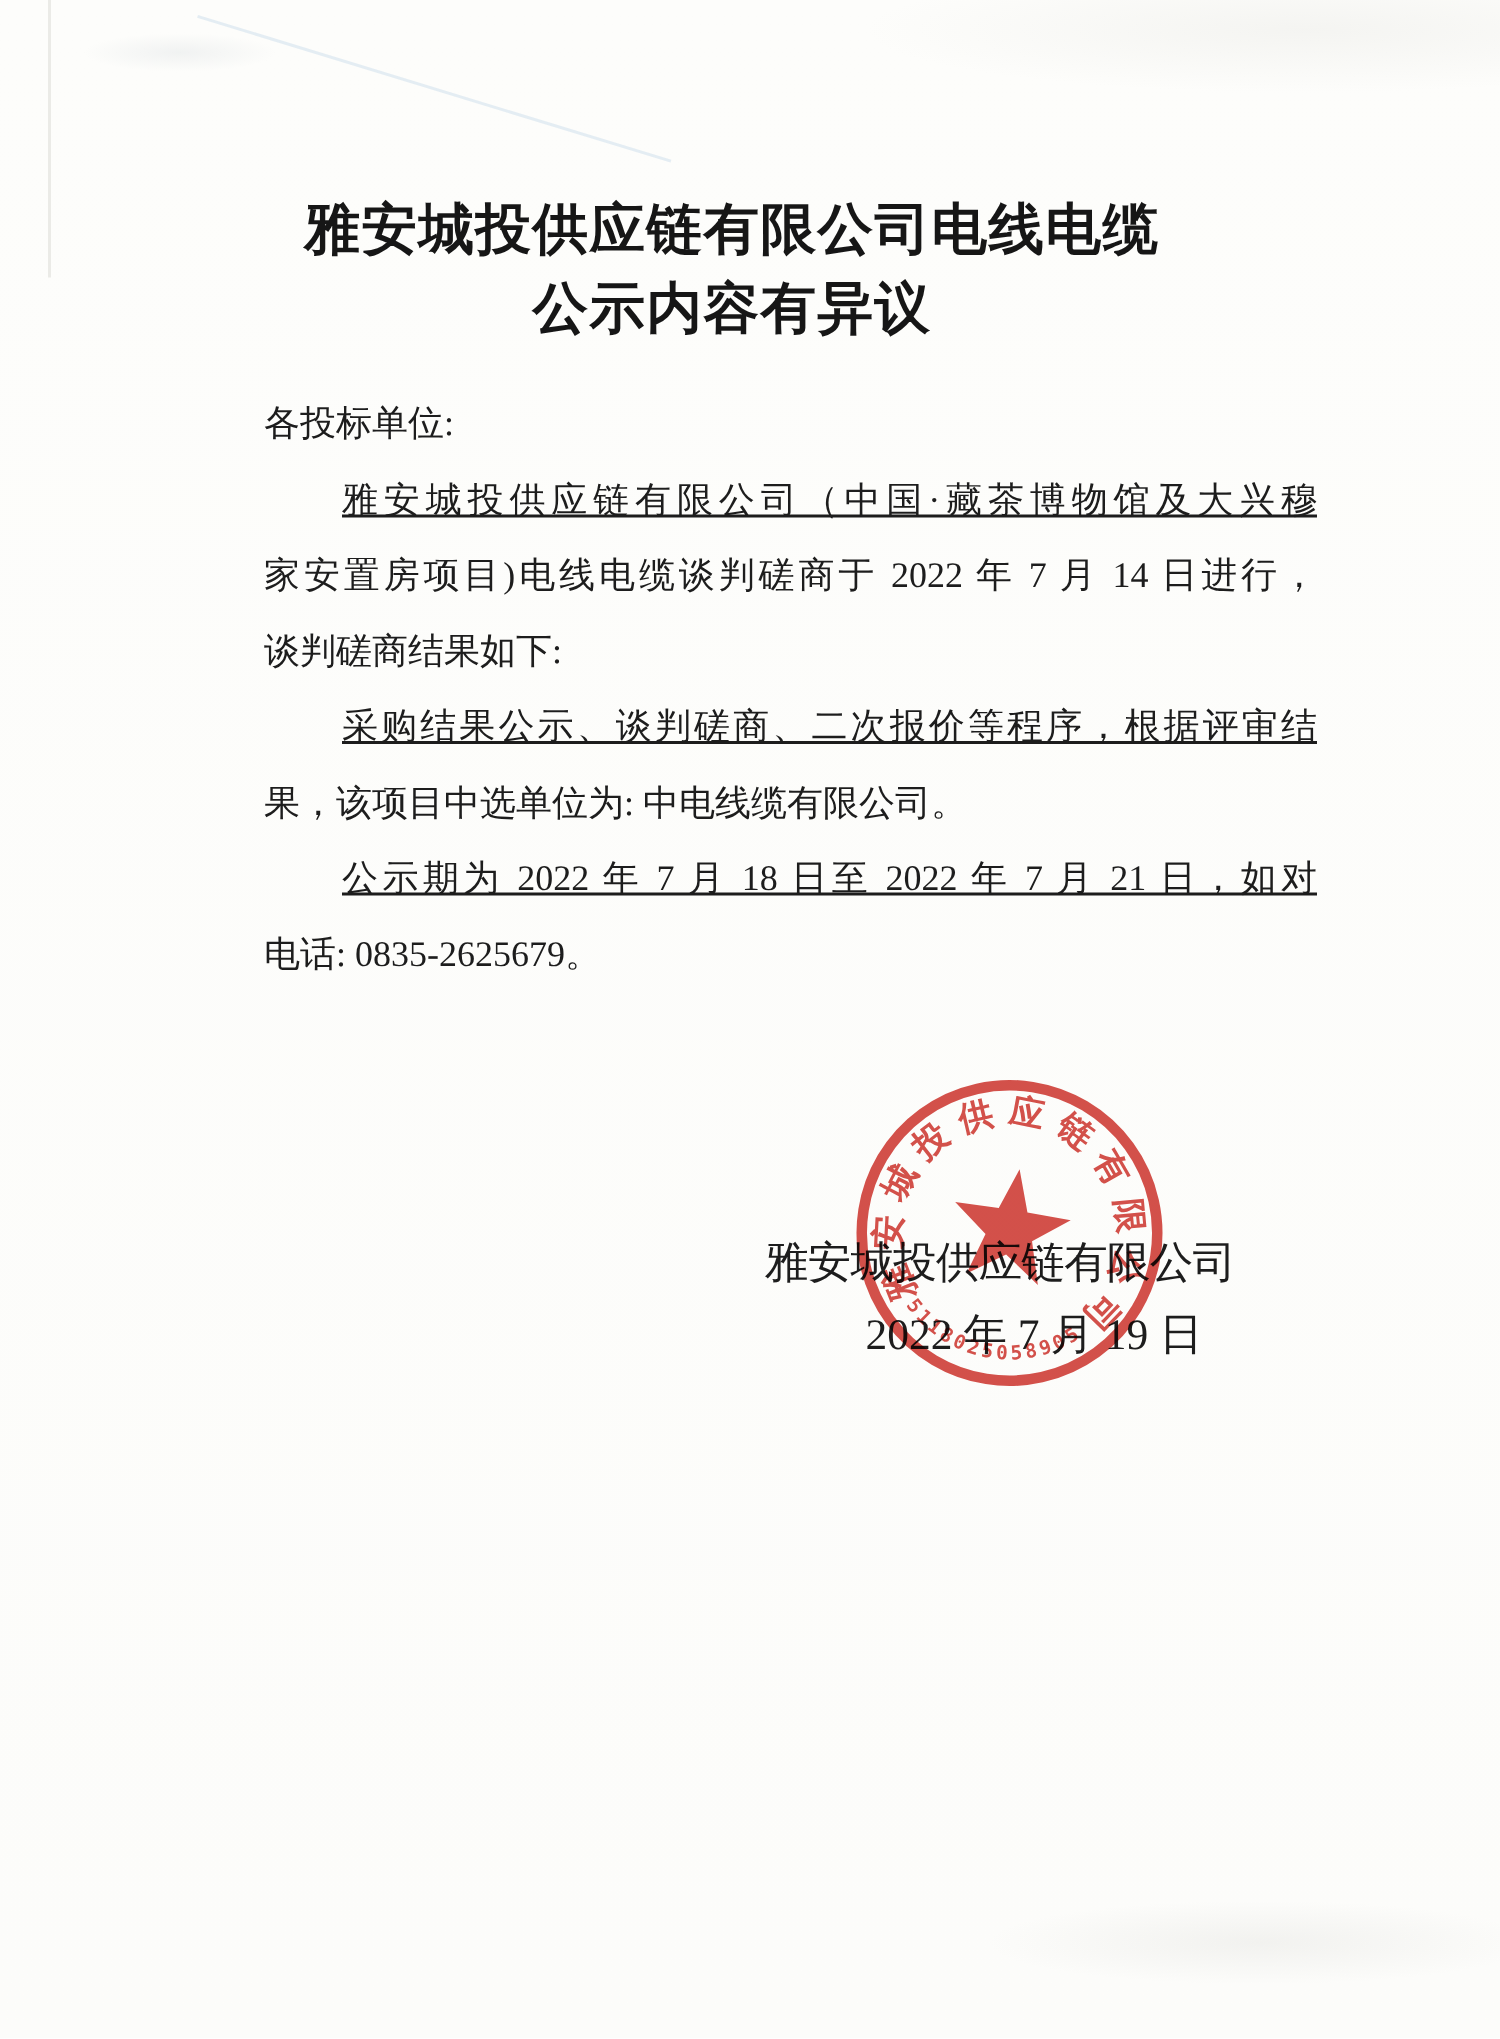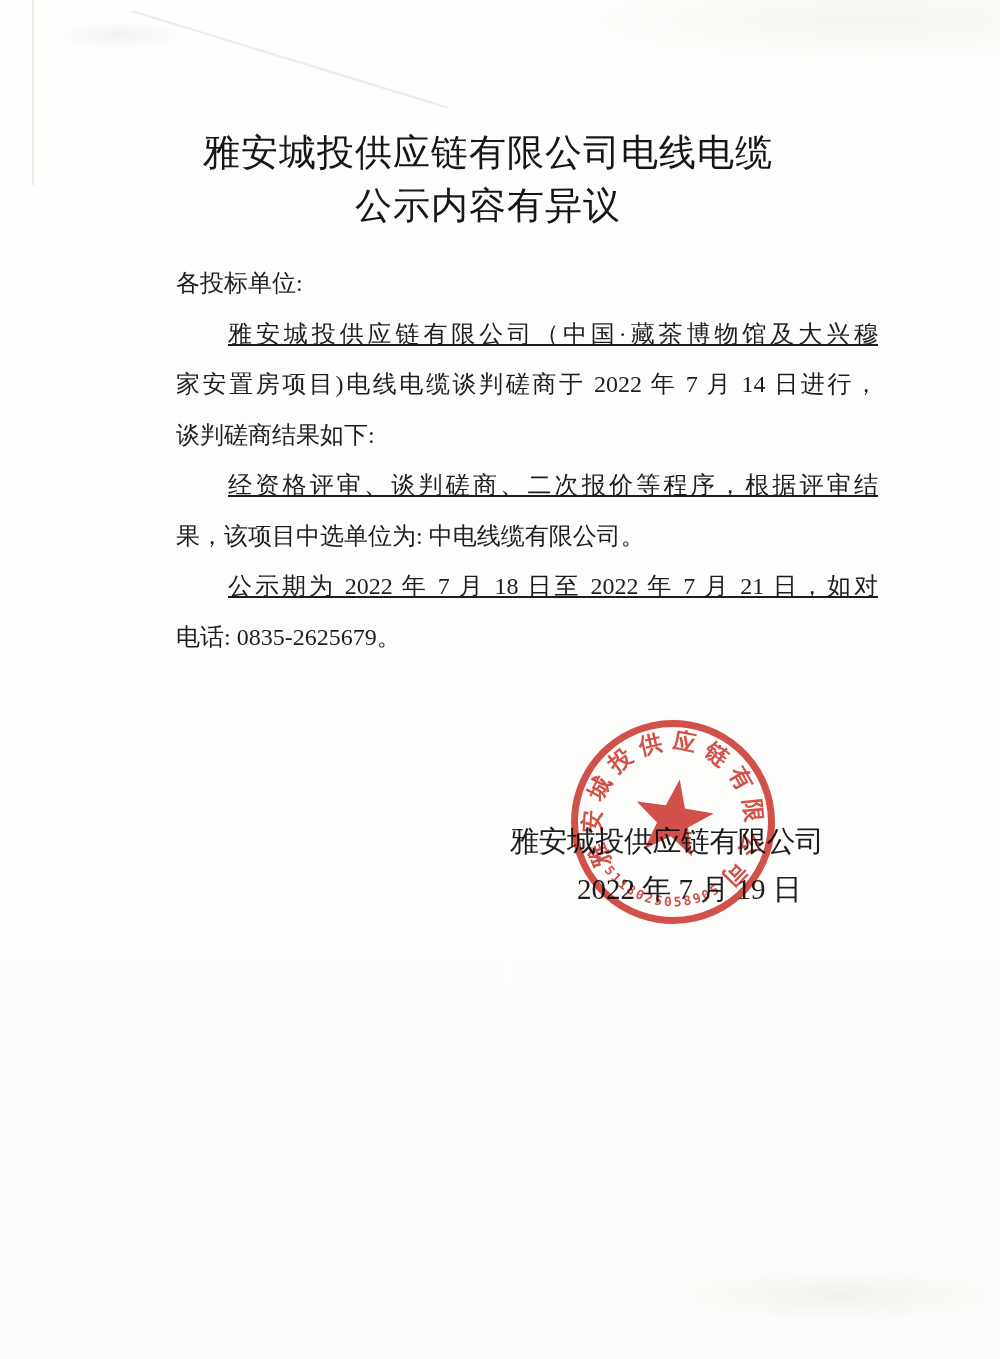--- a/index.html
+++ b/index.html
@@ -22,21 +22,21 @@
   .blue-streak { position:absolute; left:132px; top:10px; width:330px; height:2px;
                  background:#cfe0ec; opacity:.55; transform:rotate(17deg); transform-origin:left top; }
   .smudge-tl   { position:absolute; left:55px; top:22px; width:130px; height:26px;
                  background:radial-gradient(rgba(208,214,218,.28), rgba(208,214,218,0) 70%); }
 
   
   .title {
     position:absolute; left:0; top:126px; width:976px;
     text-align:center;
     font-family:"Liberation Sans", sans-serif;
-    font-weight:normal; font-size:37px; line-height:53px;
+    font-weight:bold; font-size:37px; line-height:53px;
     letter-spacing:1px; color:#161616;
   }
 
   
   .body-block { position:absolute; left:176px; top:258px; width:702px;
                 font-size:24px; color:#1d1d1d; }
   .ln   { height:50.5px; line-height:50.5px; white-space:nowrap; }
   .fill { white-space:normal; text-align:justify; text-align-last:justify; word-break:break-all; }
   .ind  { text-indent:52px;text-decoration:underline; }
 
@@ -66,21 +66,21 @@
   <div class="title">
     <div>雅安城投供应链有限公司电线电缆</div>
     <div>公示内容有异议</div>
   </div>
 
   <div class="body-block">
     <div class="ln">各投标单位:</div>
     <div class="ln fill ind">雅安城投供应链有限公司（中国·藏茶博物馆及大兴穆</div>
     <div class="ln fill">家安置房项目)电线电缆谈判磋商于 2022 年 7 月 14 日进行，</div>
     <div class="ln">谈判磋商结果如下:</div>
-    <div class="ln fill ind">经资格评审、谈判磋商、二次报价等程序，根据评审结</div>
+    <div class="ln fill ind">采购结果公示、谈判磋商、二次报价等程序，根据评审结</div>
     <div class="ln">果，该项目中选单位为: 中电线缆有限公司。</div>
     <div class="ln fill ind">公示期为 2022 年 7 月 18 日至 2022 年 7 月 21 日，如对</div>
     <div class="ln">电话: 0835-2625679。</div>
   </div>
 
   <div class="sig-company">雅安城投供应链有限公司</div>
   <div class="sig-date">2022 年 7 月 19 日</div>
 
   <svg class="stamp" viewBox="0 0 220 220" xmlns="http://www.w3.org/2000/svg">
     <g class="ink" transform="rotate(9 110 110)">

